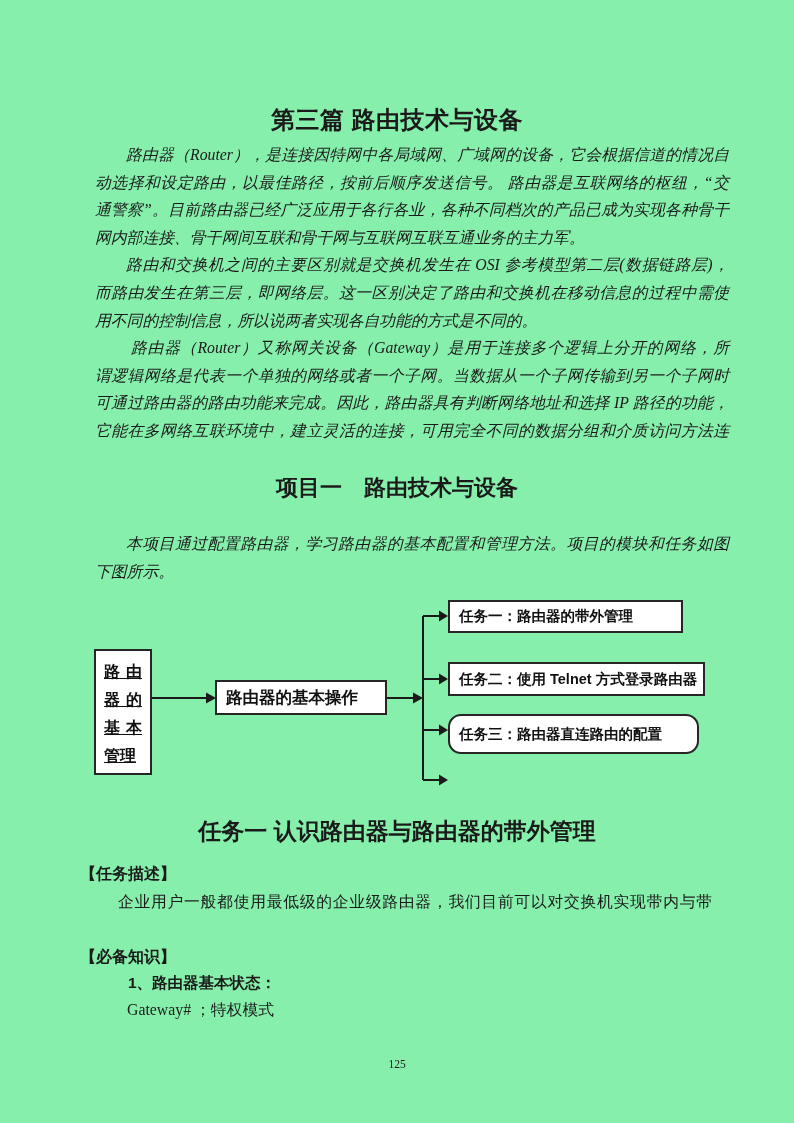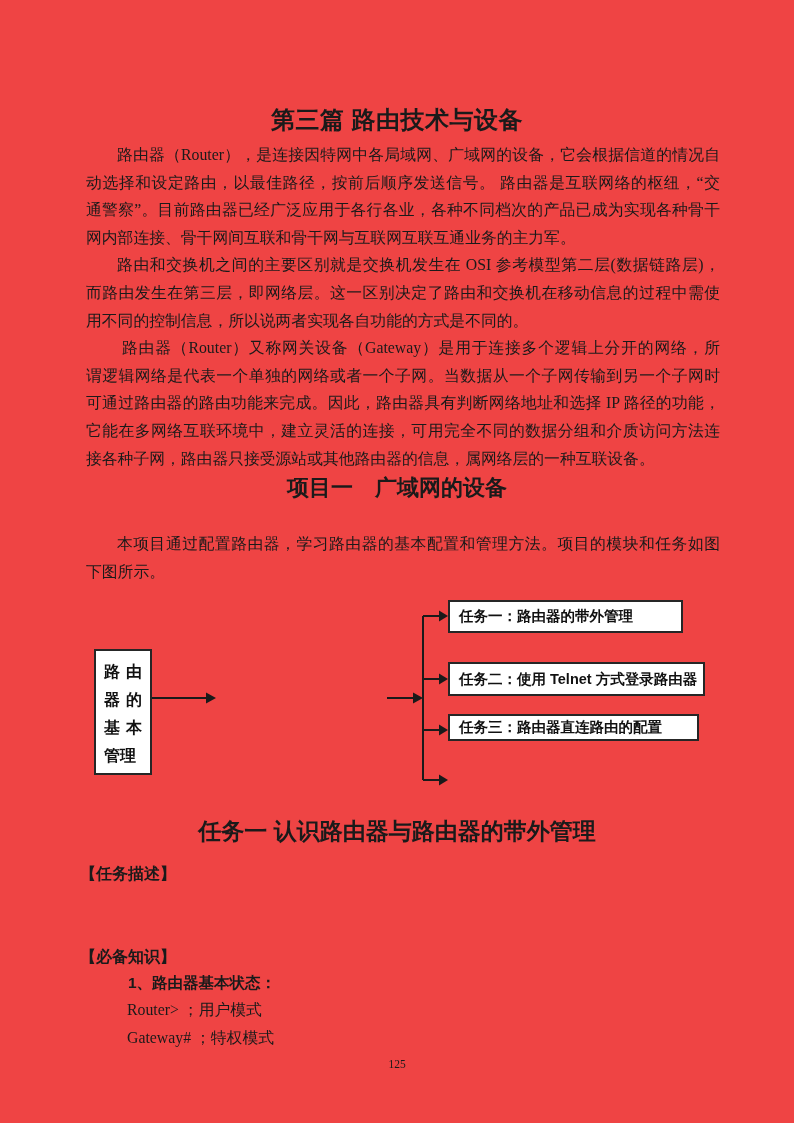--- a/index.html
+++ b/index.html
@@ -1,30 +1,30 @@
 <!DOCTYPE html>
 <html><head>
 <meta charset="utf-8">
 <style>
   html,body { margin:0; padding:0; background:#e8e8e8; }
   .page {
     position:relative; width:794px; height:1123px; margin:0 auto;
-    background:#ef4444; color:#1a1a1a; overflow:hidden;
+    background:#86efac; color:#1a1a1a; overflow:hidden;
     font-family:"Liberation Serif","DejaVu Serif",serif;
   }
   .abs { position:absolute; }
 
   
   .h-center { left:0; width:794px; text-align:center; font-family:"Liberation Sans","DejaVu Sans",sans-serif; font-weight:bold; white-space:nowrap; }
   .title-main  { top:104px; font-size:24px; letter-spacing:0.5px; }
   .title-proj  { top:473px; font-size:22px; }
   .title-task  { top:816px; font-size:23px; }
 
   
-  .col { left:86px; width:634px; }
+  .col { left:95px; width:634px;font-style:italic; }
   .ln { font-size:15.8px; line-height:27.6px; height:27.6px; text-align:justify; text-align-last:justify; overflow:visible; }
   .ln.end { text-align:left; text-align-last:left; }
   .ind { text-indent:31px; }
   .ind2 { text-indent:36px; }
 
   .intro-block { top:141px; }
   .proj-para   { top:530px; }
 
   
   .bot-col { left:87px; width:625px; }
@@ -37,27 +37,27 @@
   .page-num { top:1058px; left:0; width:794px; text-align:center; font-size:11.5px; }
 
   
   .diagram { top:596px; left:94px; width:622px; height:208px; }
   .diagram svg { position:absolute; top:0; left:0; }
   .dbox {
     position:absolute; box-sizing:border-box; border:2px solid #262626; background:#ffffff;
     font-family:"Liberation Sans","DejaVu Sans",sans-serif; font-weight:bold; color:#111111;
   }
   .root-box { left:0; top:53px; width:58px; height:126px; padding:7px 8px 0 8px; }
-  .root-row { font-size:16px; line-height:28px; text-align:justify; text-align-last:justify; }
+  .root-row { font-size:16px; line-height:28px; text-align:justify; text-align-last:justify;text-decoration:underline; }
   .root-row.last { text-align:left; text-align-last:left; }
   .center-box { left:121px; top:84px; width:172px; height:35px; display:flex; align-items:center; padding-left:9px; font-size:16.5px; white-space:nowrap; }
   .task-box { left:354px; display:flex; align-items:center; padding-left:9px; font-size:14.5px; white-space:nowrap; }
   .task-box.t1 { top:4px;   width:235px; height:33px; }
   .task-box.t2 { top:66px;  width:257px; height:34px; }
-  .task-box.t3 { top:118px; width:251px; height:27px; }
+  .task-box.t3 { top:118px; width:251px; height:40px;border-radius:13px; }
   .task-box.t4 { top:167px; width:234px; height:34px; }
 </style>
 </head>
 <body>
 
 <div class="page">
 
   <div class="abs h-center title-main">第三篇 路由技术与设备</div>
 
   <div class="abs col intro-block">
@@ -65,24 +65,23 @@
     <div class="ln">动选择和设定路由，以最佳路径，按前后顺序发送信号。 路由器是互联网络的枢纽，“交</div>
     <div class="ln">通警察”。目前路由器已经广泛应用于各行各业，各种不同档次的产品已成为实现各种骨干</div>
     <div class="ln end">网内部连接、骨干网间互联和骨干网与互联网互联互通业务的主力军。</div>
     <div class="ln ind">路由和交换机之间的主要区别就是交换机发生在 OSI 参考模型第二层(数据链路层)，</div>
     <div class="ln">而路由发生在第三层，即网络层。这一区别决定了路由和交换机在移动信息的过程中需使</div>
     <div class="ln end">用不同的控制信息，所以说两者实现各自功能的方式是不同的。</div>
     <div class="ln ind2">路由器（Router）又称网关设备（Gateway）是用于连接多个逻辑上分开的网络，所</div>
     <div class="ln">谓逻辑网络是代表一个单独的网络或者一个子网。当数据从一个子网传输到另一个子网时</div>
     <div class="ln">可通过路由器的路由功能来完成。因此，路由器具有判断网络地址和选择 IP 路径的功能，</div>
     <div class="ln">它能在多网络互联环境中，建立灵活的连接，可用完全不同的数据分组和介质访问方法连</div>
-    <div class="ln end">接各种子网，路由器只接受源站或其他路由器的信息，属网络层的一种互联设备。</div>
   </div>
 
-  <div class="abs h-center title-proj">项目一　广域网的设备</div>
+  <div class="abs h-center title-proj">项目一　路由技术与设备</div>
 
   <div class="abs col proj-para">
     <div class="ln ind">本项目通过配置路由器，学习路由器的基本配置和管理方法。项目的模块和任务如图</div>
     <div class="ln end">下图所示。</div>
   </div>
 
   <div class="abs diagram">
     <svg width="622" height="208" viewBox="0 0 622 208">
       <g stroke="#1a1a1a" stroke-width="2" fill="#1a1a1a">
 
@@ -105,40 +104,43 @@
       </g>
     </svg>
 
     <div class="dbox root-box">
       <div class="root-row">路由</div>
       <div class="root-row">器的</div>
       <div class="root-row">基本</div>
       <div class="root-row last">管理</div>
     </div>
 
+    <div class="dbox center-box">
+      <span>路由器的基本操作</span>
+    </div>
 
     <div class="dbox task-box t1">
       <span>任务一：路由器的带外管理</span>
     </div>
     <div class="dbox task-box t2">
       <span>任务二：使用 Telnet 方式登录路由器</span>
     </div>
     <div class="dbox task-box t3">
       <span>任务三：路由器直连路由的配置</span>
     </div>
   </div>
 
   <div class="abs h-center title-task">任务一 认识路由器与路由器的带外管理</div>
 
   <div class="abs bracket-label" style="top:861px">【任务描述】</div>
   <div class="abs bot-col desc-lines">
+    <div class="ln ind">企业用户一般都使用最低级的企业级路由器，我们目前可以对交换机实现带内与带</div>
   </div>
 
   <div class="abs bracket-label" style="top:944px">【必备知识】</div>
   <div class="abs item-bold">1、路由器基本状态：</div>
   <div class="abs mode-lines">
-    <div class="ln">Router&gt; ；用户模式</div>
     <div class="ln">Gateway# ；特权模式</div>
   </div>
 
   <div class="abs page-num">125</div>
 
 </div>
 
 </body></html>

